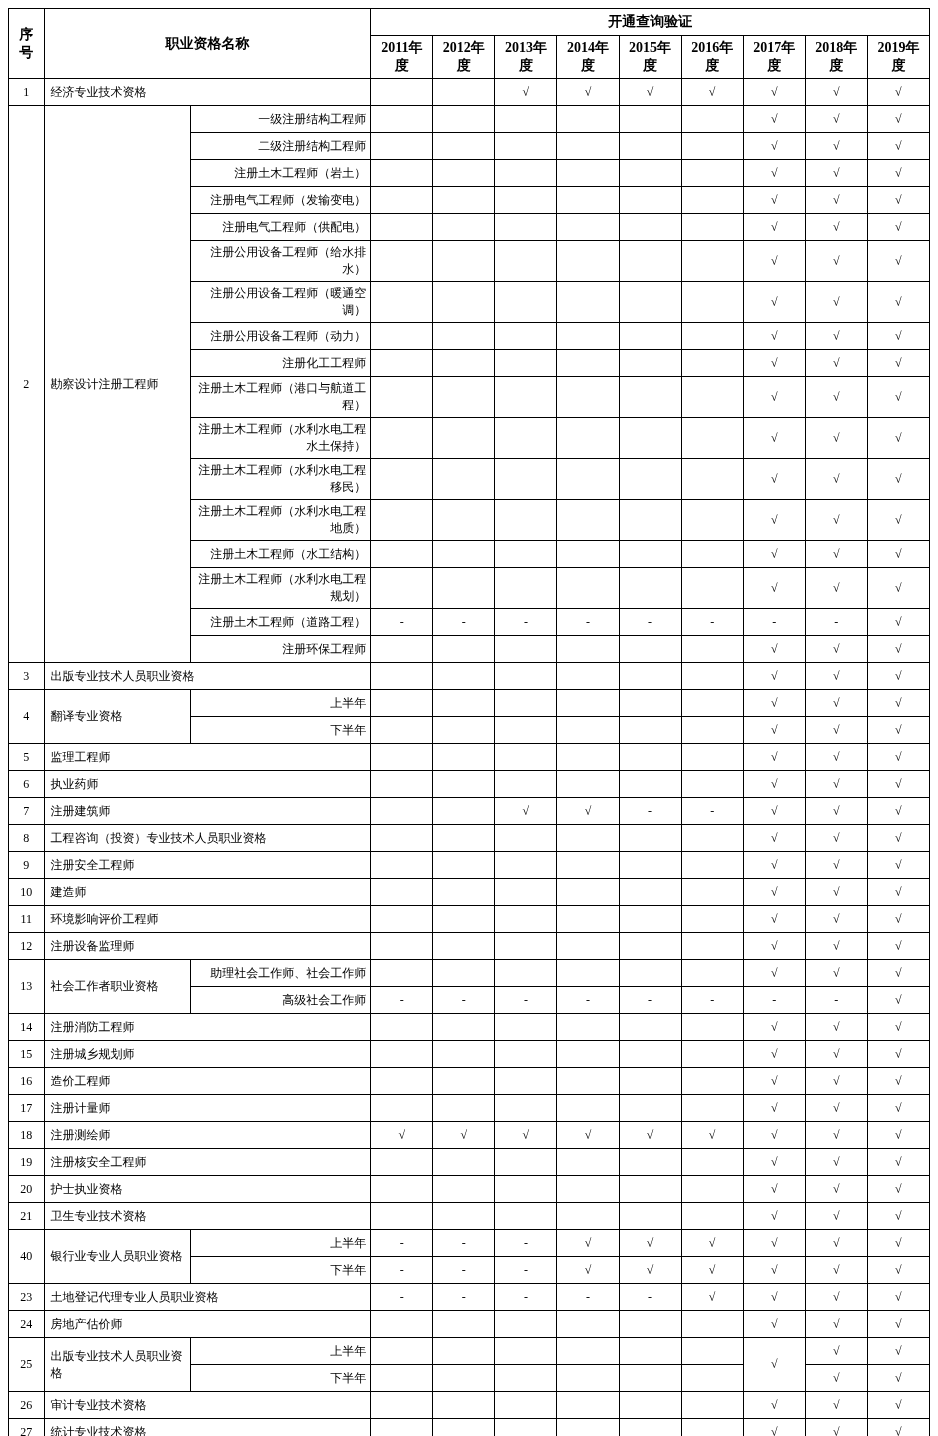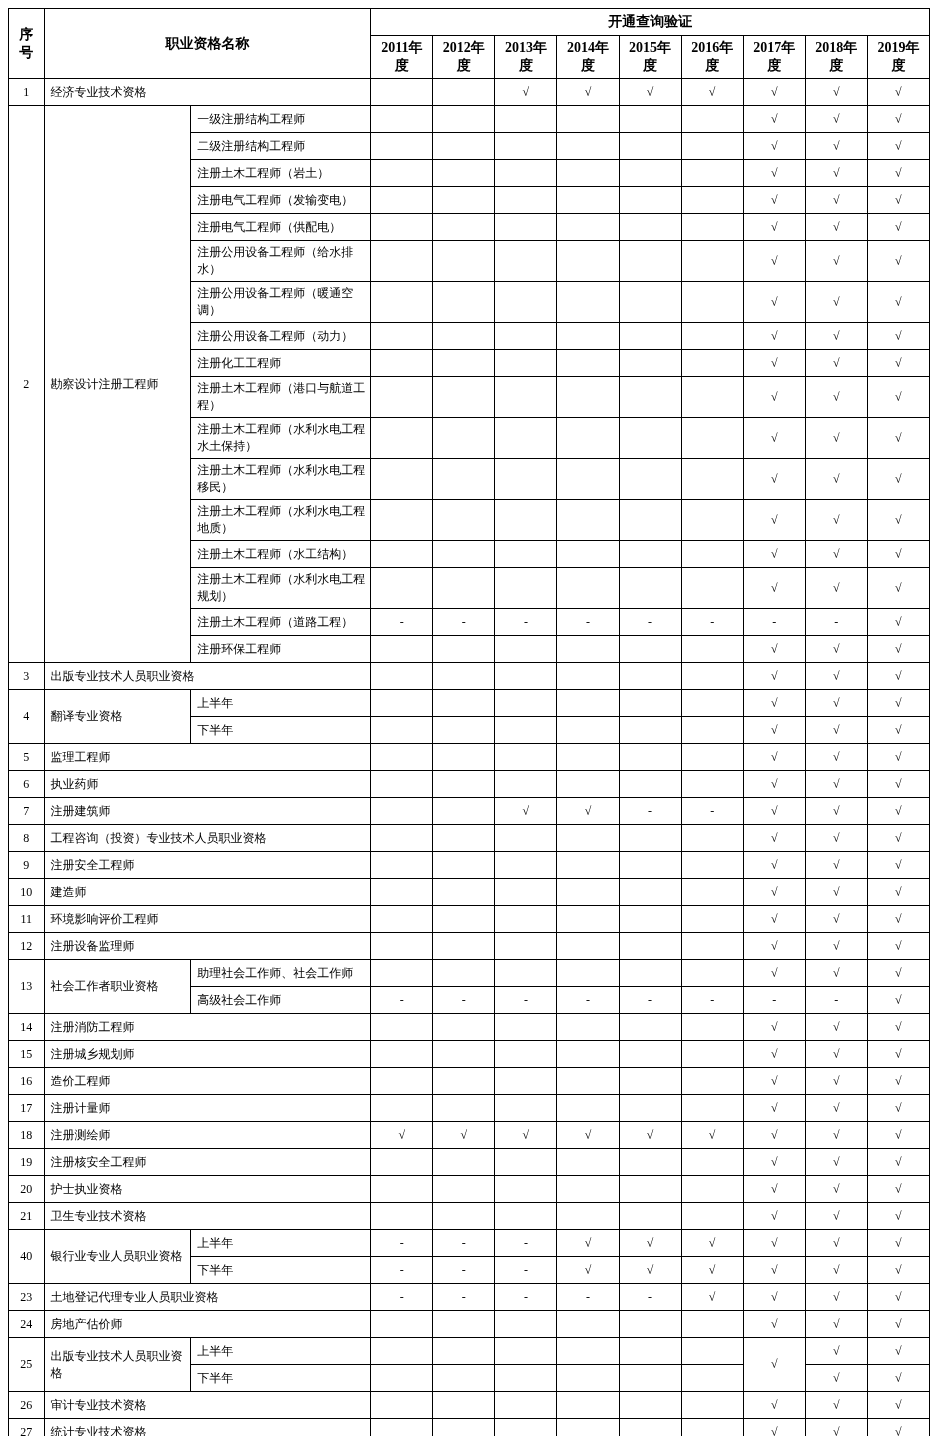--- a/index.html
+++ b/index.html
@@ -30,21 +30,21 @@
     width: 28px;
   }
   td.name-main {
     width: 150px;
     text-align: left;
     padding-left: 6px;
     border-radius: 8px;
   }
   td.name-sub {
     width: 186px;
-    text-align: left;
+    text-align: right;
     padding-left: 6px;
   }
   td.year {
     text-align: center;
     width: 56px;
   }
 </style>
 </head>
 <body>
 

